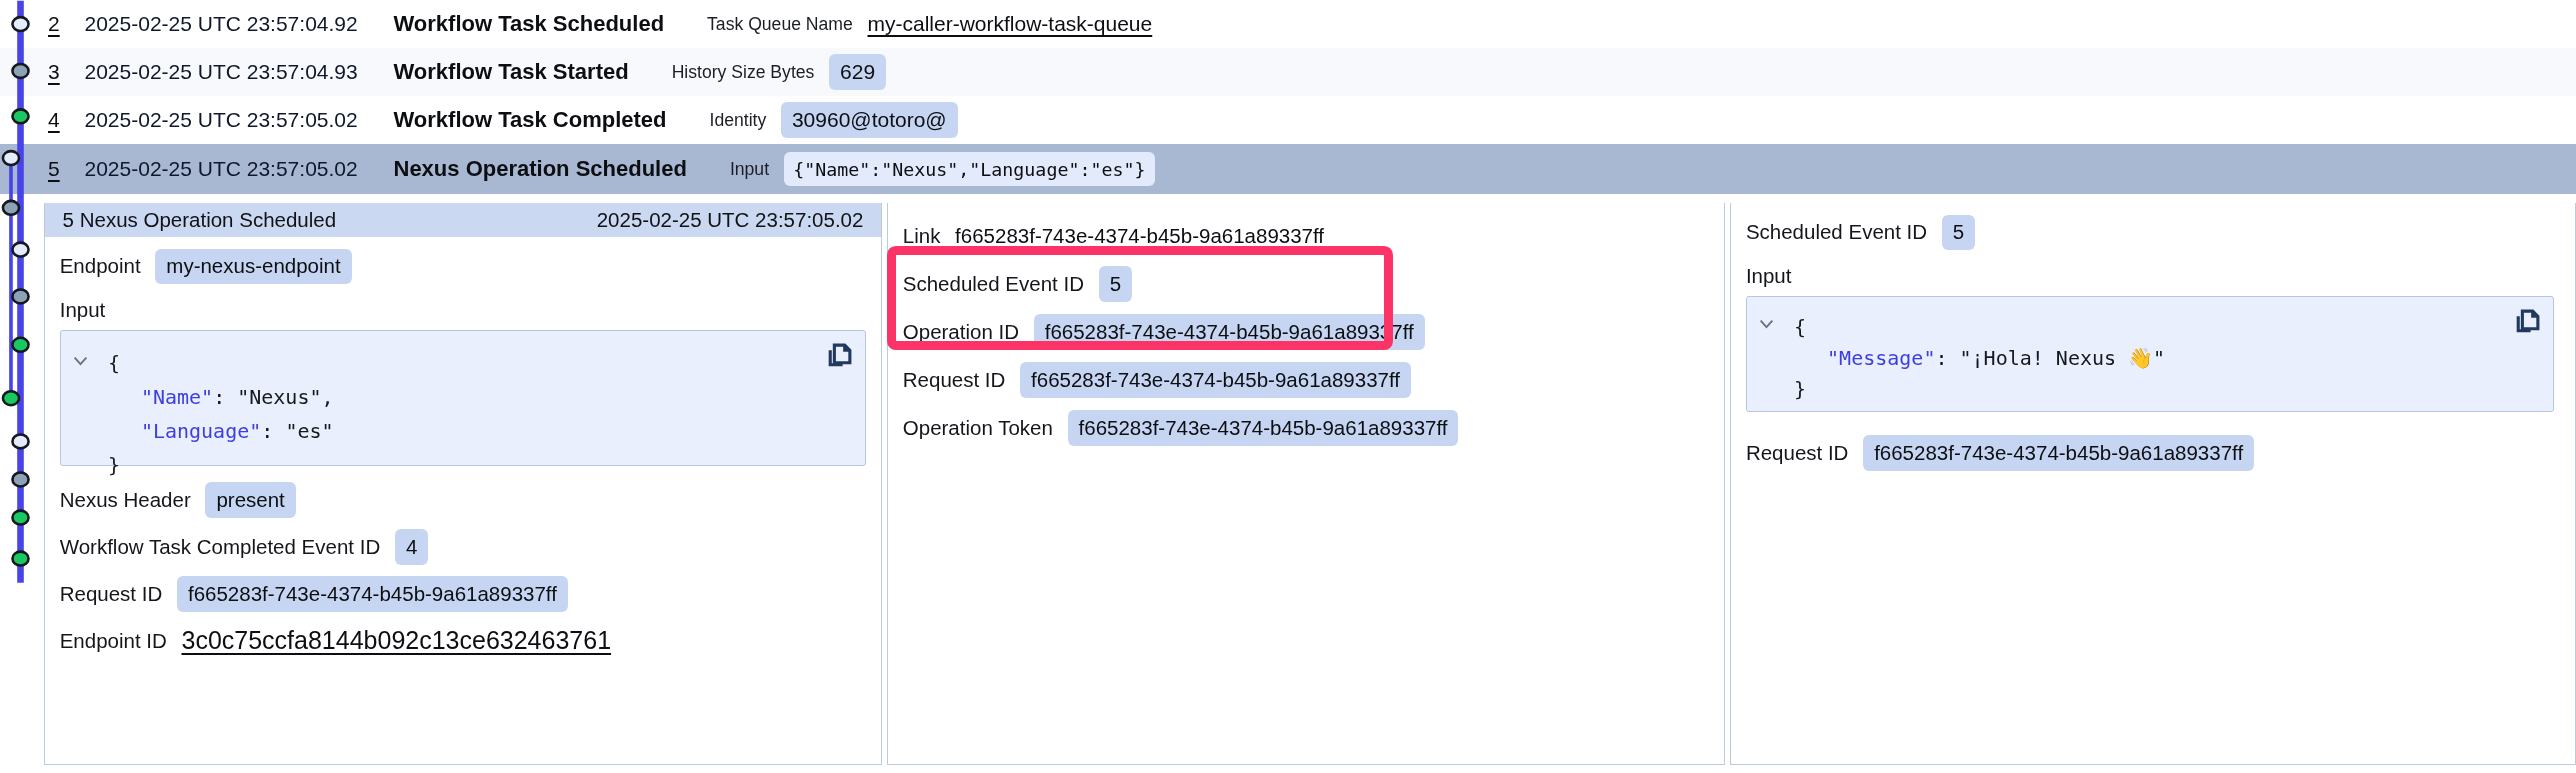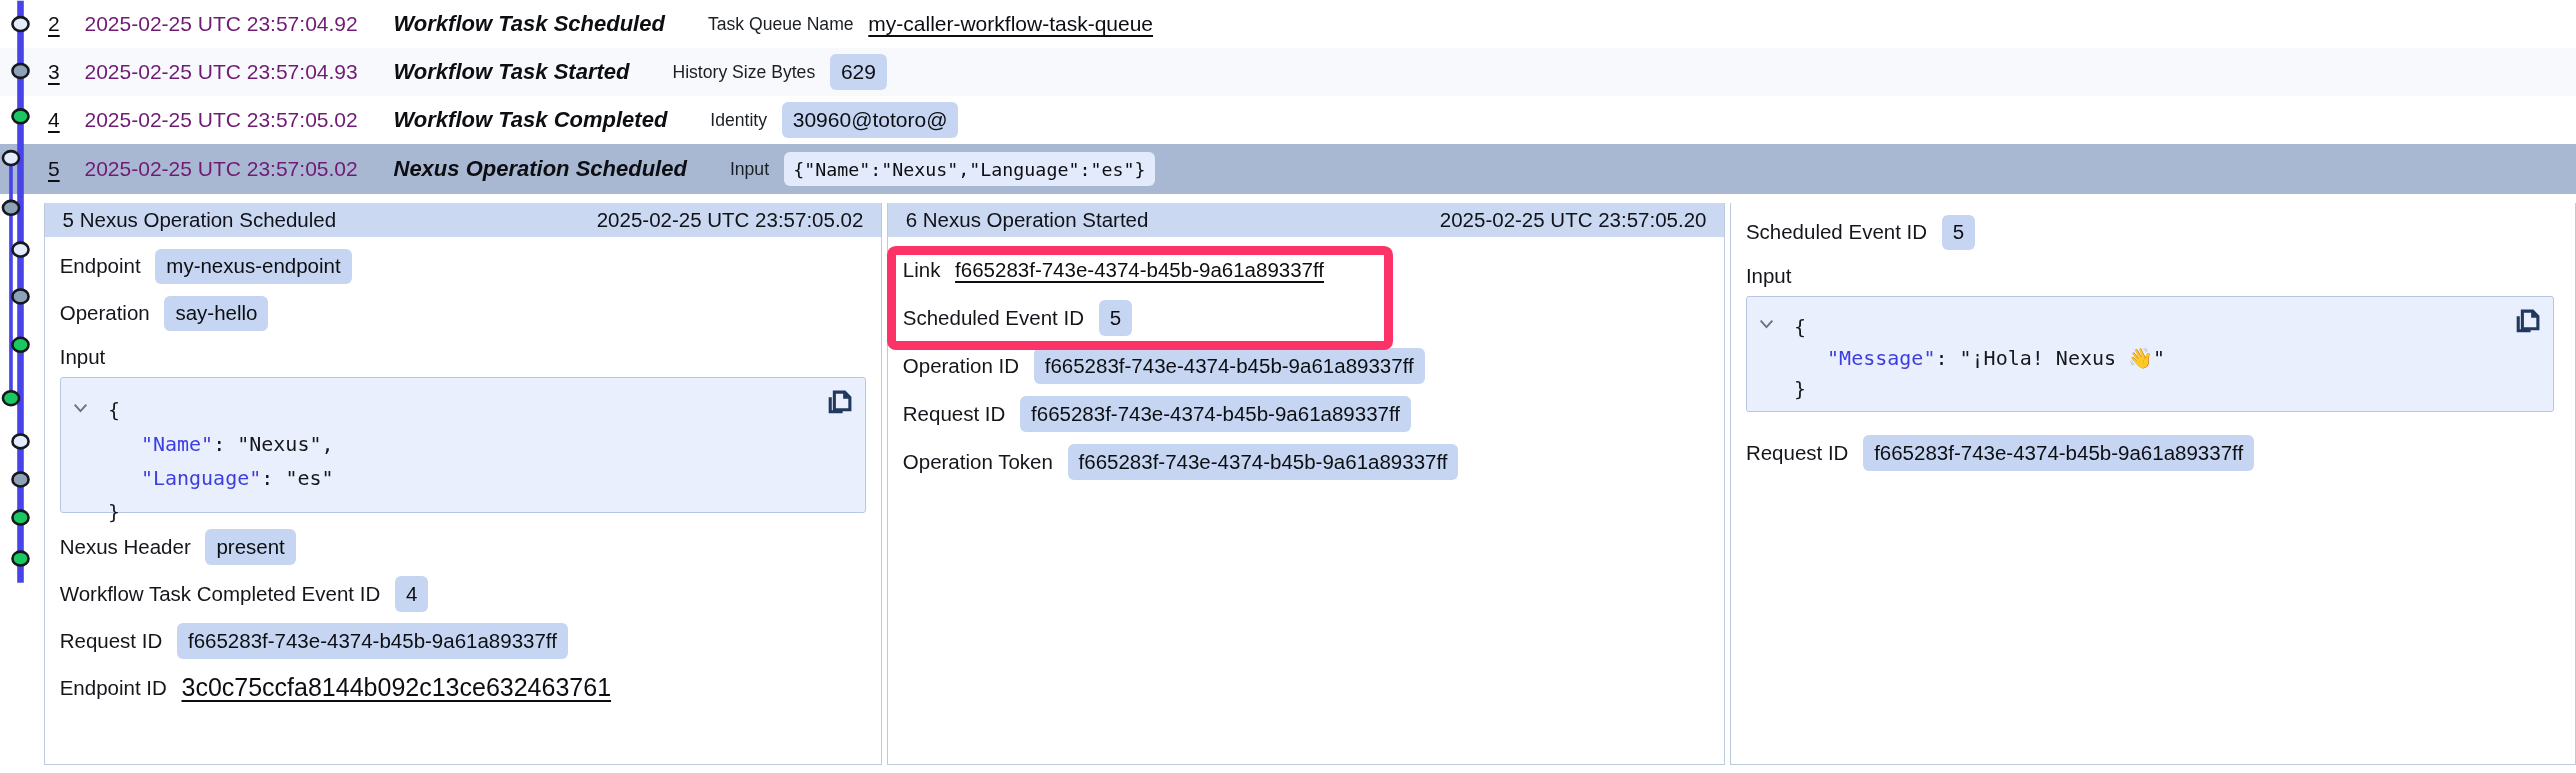--- a/index.html
+++ b/index.html
@@ -12,22 +12,22 @@
 
   
   #timeline { position:absolute; left:0; top:0; z-index:5; }
 
   
   .rows { position:absolute; left:0; top:0; width:2576px; }
   .event-row { display:flex; align-items:center; padding-left:48px; height:48px; }
   .event-row.alt { background:#f7f9fc; height:48px; }
   .event-row.selected { background:#a9b8d2; height:50px; }
   .row-num { width:20.5px; margin-right:16px; font-size:21px; text-decoration:underline; text-decoration-thickness:1.8px; text-underline-offset:3.7px; color:#0c0e12; }
-  .row-ts { width:309px; font-size:21px; color:#701a75; }
-  .row-name { font-size:22px; font-weight:bold; color:#0c0e12; margin-right:43px; white-space:nowrap;font-style:italic; }
+  .row-ts { width:309px; font-size:21px; color:#0f172a; }
+  .row-name { font-size:22px; font-weight:bold; color:#0c0e12; margin-right:43px; white-space:nowrap; }
   .row-detail-label { font-size:17.6px; color:#1b1e24; margin-right:14.7px; white-space:nowrap; }
   .link-value { font-size:21px; color:#0c0e12; text-decoration:underline; text-decoration-thickness:1.8px; text-underline-offset:4.4px; }
   .badge { background:#c6d6f2; border-radius:5.9px; padding:5.9px 11px; font-size:21px; color:#0c0e12; white-space:nowrap; }
   .badge.mono { font-family:"DejaVu Sans Mono", monospace; font-size:18.3px; background:#e3eafb; padding:6.6px 9.5px; }
 
   
   .panels { position:absolute; left:44px; top:203px; width:2532px; height:562px; display:flex; gap:5.1px; }
   .panel { border-left:1.5px solid #bccade; border-right:1.5px solid #bccade; border-bottom:1.5px solid #bccade; background:#ffffff; position:relative; }
   .panel-1 { width:838px; } .panel-2 { width:838px; } .panel-3 { flex:1; }
   .panel-header { height:34px; background:#cad8f1; display:flex; align-items:center; justify-content:space-between; padding:0 17.6px;gap:24px; }
@@ -115,24 +115,20 @@
   <div class="panel panel-1">
     <div class="panel-header">
       <span class="panel-title">5 Nexus Operation Scheduled</span>
       <span class="panel-ts">2025-02-25 UTC 23:57:05.02</span>
     </div>
     <div class="panel-body">
       <div class="field">
         <span class="field-label">Endpoint</span>
         <span class="pbadge">my-nexus-endpoint</span>
       </div>
-      <div class="field">
-        <span class="field-label">Operation</span>
-        <span class="pbadge">say-hello</span>
-      </div>
       <div class="section-label">Input</div>
 
       <div class="codeblock" style="height:136px;">
         <button class="chevron-btn" title="">
           <svg width="19" height="19" viewBox="0 0 26 26">
               <polyline points="5,9 13,18 21,9" fill="none" stroke="#6b7280" stroke-width="2.6"></polyline>
             </svg>
         </button>
         <div class="cline lead">{</div>
         <div class="cline" style="padding-left:67px;"><span class="jkey">"Name"</span><span>: "Nexus",</span></div>
@@ -160,24 +156,20 @@
         <span class="pbadge">f665283f-743e-4374-b45b-9a61a89337ff</span>
       </div>
       <div class="field">
         <span class="field-label">Endpoint ID</span>
         <span class="link-value" style="font-size:25px;">3c0c75ccfa8144b092c13ce632463761</span>
       </div>
     </div>
   </div>
 
   <div class="panel panel-2">
-    <div class="panel-header">
-      <span class="panel-title">6 Nexus Operation Started</span>
-      <span class="panel-ts">2025-02-25 UTC 23:57:05.20</span>
-    </div>
     <div class="highlight-box"></div>
     <div class="panel-body" style="padding-top:8.8px;">
       <div class="field tall">
         <span class="field-label">Link</span>
         <span class="link-value" style="font-size:20.5px;">f665283f-743e-4374-b45b-9a61a89337ff</span>
       </div>
       <div class="field tall">
         <span class="field-label">Scheduled Event ID</span>
         <span class="pbadge">5</span>
       </div>

